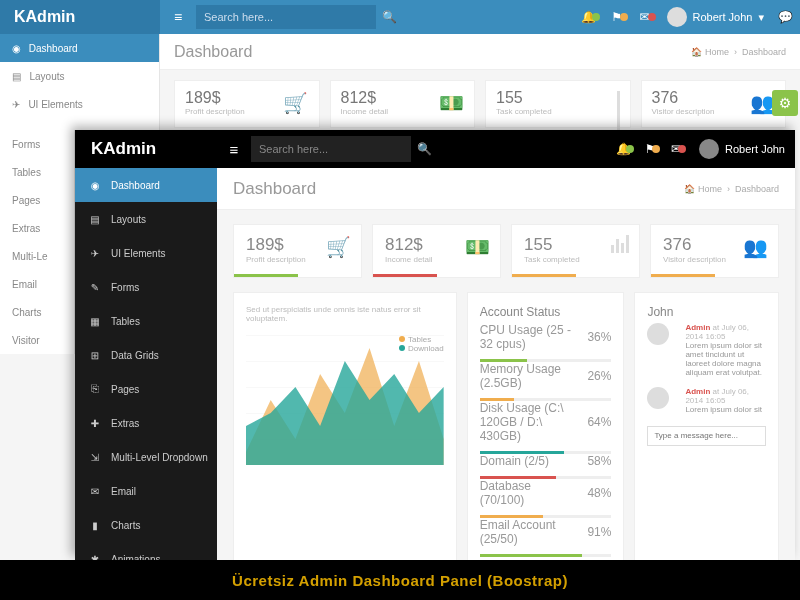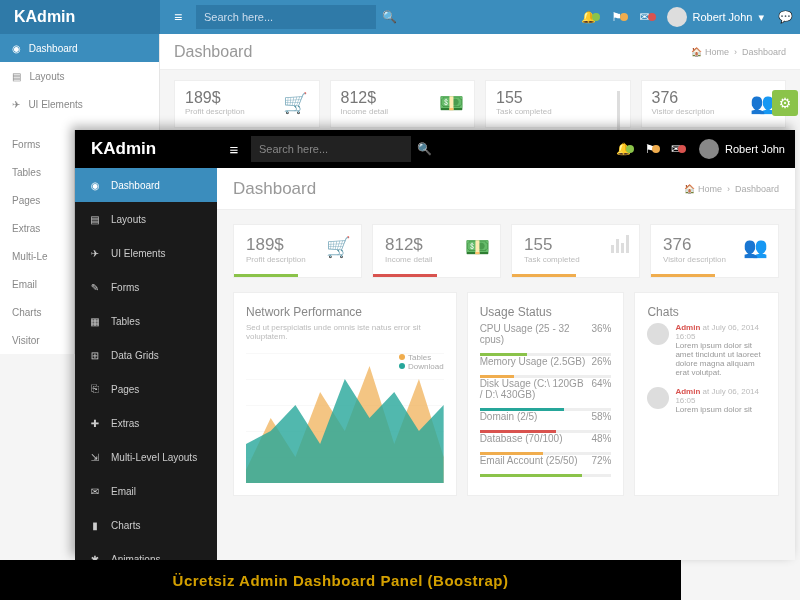--- a/index.html
+++ b/index.html
@@ -62,33 +62,33 @@
 .panel{background:#fff;border:1px solid #eee;padding:12px}
 .p1{flex:1.5}
 .p2{flex:1}
 .p3{flex:0.9}
 .pttl{font-size:12px;color:#888;margin-bottom:4px}
 .psub{font-size:8px;color:#bbb;margin-bottom:12px}
 .chart{height:130px;position:relative;background:linear-gradient(#f8f8f8 1px,transparent 1px) 0 0/100% 26px}
 .area{position:absolute;bottom:0;left:0;width:100%;height:100%}
 .leg{position:absolute;top:0;right:0;font-size:8px;color:#aaa}
 .ld{display:inline-block;width:6px;height:6px;border-radius:50%;margin-right:3px}
-.srow{display:flex;gap:6px;font-size:10px;color:#999;margin-bottom:8px}
+.srow{display:flex;align-items:center;gap:12px;font-size:12px;color:#999;margin-bottom:8px}
 .sbar{flex:1;height:3px;background:#eee}
 .sfill{height:3px}
 .chat{font-size:8px;color:#999}
-.cmsg{display:flex;gap:6px;margin-bottom:10px}
+.cmsg{display:flex;gap:16px;margin-bottom:10px}
 .cav{width:22px;height:22px;border-radius:50%;background:#ddd;flex:none}
 .cname{color:#d9534f;font-weight:bold}
 .cinp{width:100%;height:20px;border:1px solid #ddd;font-size:8px;padding:0 6px}
 
 .l1-peek{position:absolute;top:130px;left:0;width:75px;background:#fff;border-right:1px solid #e5e5e5;z-index:2}
 .peek-item{height:28px;display:flex;align-items:center;padding-left:12px;font-size:10px;color:#888;gap:8px;overflow:hidden;white-space:nowrap}
 
-.caption{position:absolute;bottom:0;left:0;width:681px;height:40px;background:#000;color:#d4a000;display:flex;align-items:center;justify-content:center;font-size:15px;font-weight:bold;z-index:10;letter-spacing:.5px}
+.caption{position:absolute;bottom:0;left:0;width:800px;height:40px;background:#000;color:#d4a000;display:flex;align-items:center;justify-content:center;font-size:15px;font-weight:bold;z-index:10;letter-spacing:.5px}
 </style>
 </head>
 <body>
 
 <div class="layer1">
   <div class="l1-hdr">
     <div class="l1-logo">KAdmin</div>
     <div class="l1-ham">≡</div>
     <input class="l1-srch" placeholder="Search here..." style="">
     <div class="l1-mag">🔍</div>
@@ -227,21 +227,21 @@
         <div class="l2-item">
           <span class="l2-ic">⎘</span>
           <span>Pages</span>
         </div>
         <div class="l2-item">
           <span class="l2-ic">✚</span>
           <span>Extras</span>
         </div>
         <div class="l2-item">
           <span class="l2-ic">⇲</span>
-          <span>Multi-Level Layouts</span>
+          <span>Multi-Level Dropdown</span>
         </div>
         <div class="l2-item">
           <span class="l2-ic">✉</span>
           <span>Email</span>
         </div>
         <div class="l2-item">
           <span class="l2-ic">▮</span>
           <span>Charts</span>
         </div>
         <div class="l2-item">
@@ -286,35 +286,34 @@
   <div class="l2-cn">376</div>
   <div class="l2-cl">Visitor description</div>
   <div class="l2-ci">
               <span style="font-size:20px">👥</span>
             </div>
   <div class="l2-bb" style="width:50%;background:#f0ad4e"></div>
 </div>
         </div>
       <div class="l2-row">
         <div class="panel p1">
-          <div class="pttl">Network Performance</div>
           <div class="psub">Sed ut perspiciatis unde omnis iste natus error sit voluptatem.</div>
           <div class="chart">
             <svg class="area" viewBox="0 0 200 100" preserveAspectRatio="none">
               <path id="area1" fill-opacity=".7" d="M0,100 L0,90 L25,50 L50,80 L75,30 L100,60 L125,10 L150,70 L175,20 L200,80 L200,100 Z" fill="#f0ad4e"></path>
                 <path id="area2" fill-opacity=".8" d="M0,100 L0,70 L25,60 L50,40 L75,70 L100,20 L125,50 L150,30 L175,60 L200,40 L200,100 Z" fill="#26a69a"></path>
             </svg>
             <div class="leg">
               <div><span class="ld" style="background:#f0ad4e"></span><span>Tables</span></div>
               <div><span class="ld" style="background:#26a69a"></span><span>Download</span></div>
             </div>
           </div>
         </div>
         <div class="panel p2">
-          <div class="pttl">Usage Status</div>
+          <div class="pttl">Account Status</div>
           <div id="srv">
               <div class="srow">
                 <span style="flex:1.4">CPU Usage (25 - 32 cpus)</span>
                 <span>36%</span>
               </div>
               <div class="sbar">
                 <div class="sfill" style="width:36%;background:#8bc34a"></div>
               </div>
               <div class="srow">
                 <span style="flex:1.4">Memory Usage (2.5GB)</span>
@@ -339,38 +338,39 @@
               </div>
               <div class="srow">
                 <span style="flex:1.4">Database (70/100)</span>
                 <span>48%</span>
               </div>
               <div class="sbar">
                 <div class="sfill" style="width:48%;background:#f0ad4e"></div>
               </div>
               <div class="srow">
                 <span style="flex:1.4">Email Account (25/50)</span>
-                <span>72%</span>
+                <span>91%</span>
               </div>
               <div class="sbar">
                 <div class="sfill" style="width:78%;background:#8bc34a"></div>
               </div>
             </div>
         </div>
         <div class="panel p3">
-          <div class="pttl">Chats</div>
+          <div class="pttl">John</div>
           <div class="chat" id="chats">
               <div class="cmsg">
                 <div class="cav"></div>
                 <div><span class="cname">Admin</span> <span style="color:#bbb">at July 06, 2014 16:05</span><br>Lorem ipsum dolor sit amet tincidunt ut laoreet dolore magna aliquam erat volutpat.</div>
               </div>
               <div class="cmsg">
                 <div class="cav"></div>
                 <div><span class="cname">Admin</span> <span style="color:#bbb">at July 06, 2014 16:05</span><br>Lorem ipsum dolor sit</div>
               </div>
             </div>
+          <input class="cinp" placeholder="Type a message here..." style="">
         </div>
       </div>
     </div>
   </div>
 </div>
 
 <div class="caption">Ücretsiz Admin Dashboard Panel (Boostrap)</div>
 
 </body></html>

